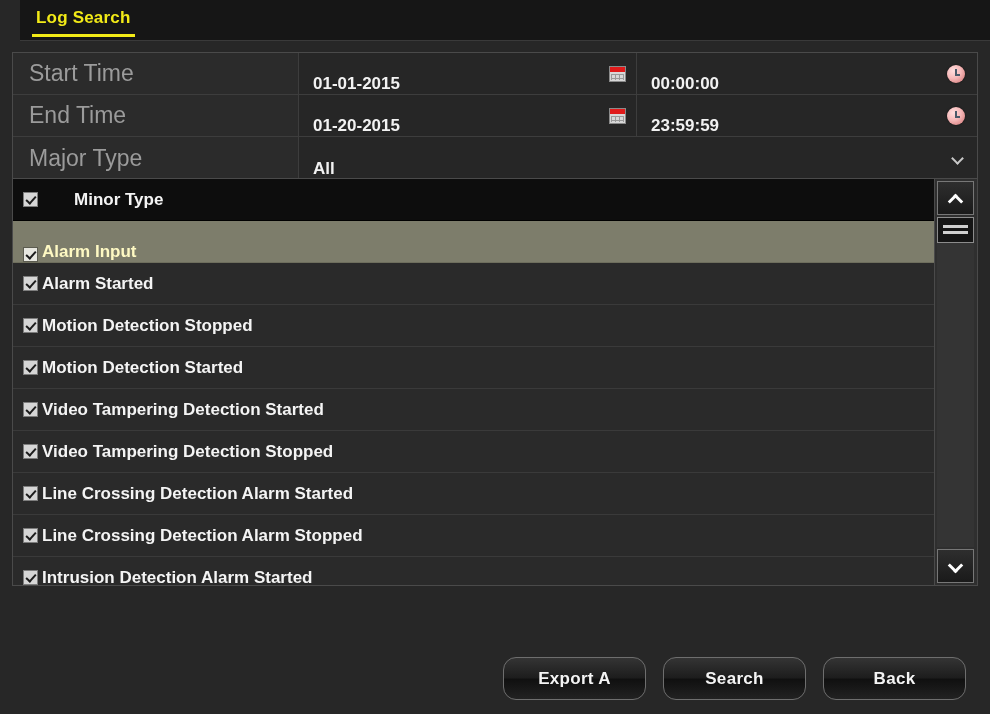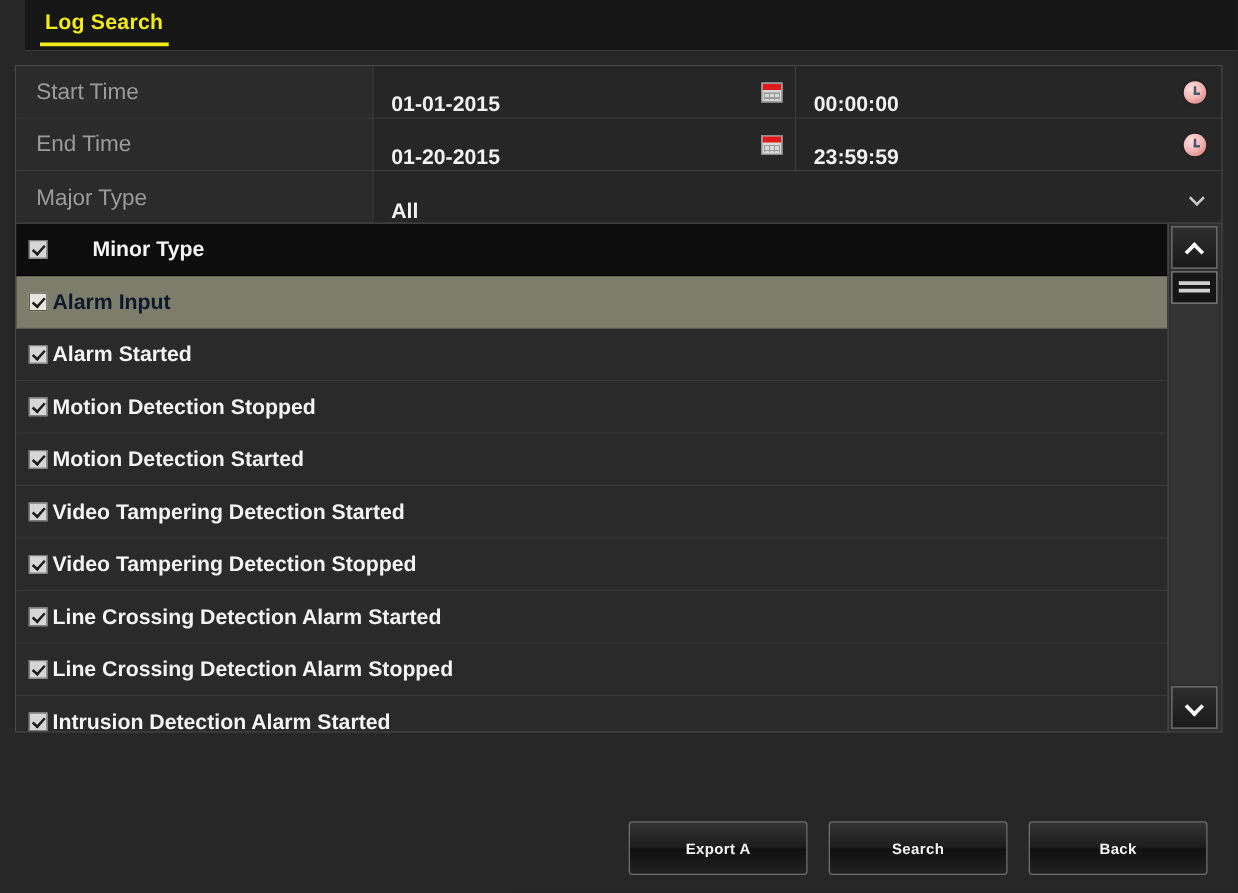--- a/index.html
+++ b/index.html
@@ -57,21 +57,21 @@
   .frow:last-child { border-bottom: none; }
 
   .flabel {
     width: 286px;
     flex: 0 0 286px;
     display: flex;
     align-items: center;
     padding-left: 16px;
     box-sizing: border-box;
     color: #9b9b9b;
-    font-size: 18px;
+    font-size: 23px;
     background: #2b2b2b;
     border-right: 1px solid #3d3d3d;
   }
   .fval {
     flex: 1 1 auto;
     display: flex;
     align-items: flex-end;
     position: relative;
     padding-left: 14px;
     box-sizing: border-box;
@@ -186,22 +186,23 @@
     background: #2a2a2a;
     white-space: nowrap;
   }
   .lrow.header {
     background: #0d0d0d;
     border-bottom: 1px solid #000;
     gap: 32px;
   }
   .lrow.selected {
     background: #7d7d6b;
-    color: #0f172a;
+    color: #fef9c3;
     border-bottom: 1px solid #6e6e5d;
+    align-items: flex-end;
   }
   .cb {
     width: 15px; height: 15px;
     flex: 0 0 15px;
     margin-right: 4px;
     background: #d6d6d6;
     border: 1px solid #7d7d7d;
     box-sizing: border-box;
     position: relative;
   }
@@ -285,24 +286,24 @@
     display: flex;
     justify-content: flex-end;
     gap: 17px;
     padding-right: 12px;
     box-sizing: border-box;
   }
   .btn {
     width: 143px; height: 43px;
     background: linear-gradient(#343434 0%, #1d1d1d 48%, #101010 52%, #222 100%);
     border: 1px solid #6e6e6e;
-    border-radius: 3px;
+    border-radius: 13px;
     box-sizing: border-box;
     color: #f4f4f4;
-    font-size: 12px;
+    font-size: 17px;
     font-weight: bold;
     display: flex;
     align-items: center;
     justify-content: center;
     letter-spacing: .3px;
   }
 </style>
 </head>
 <body>
 

